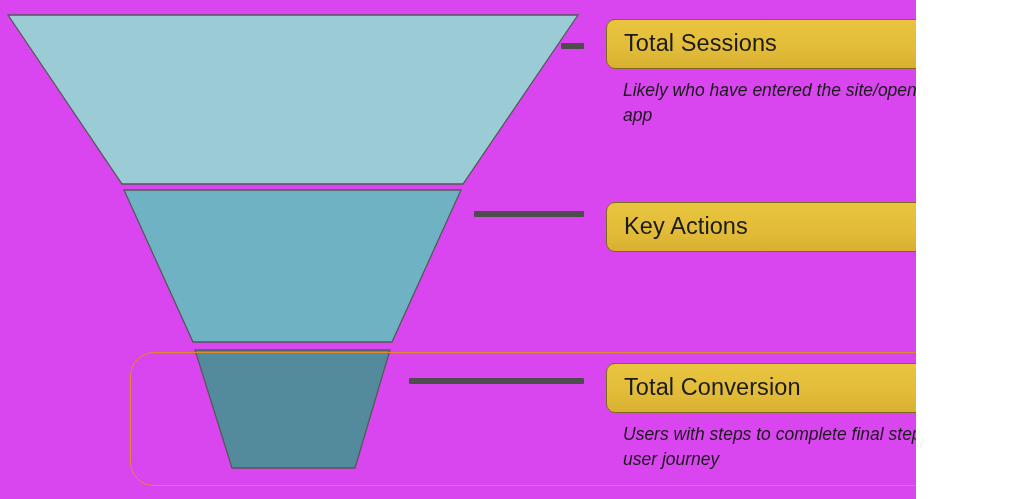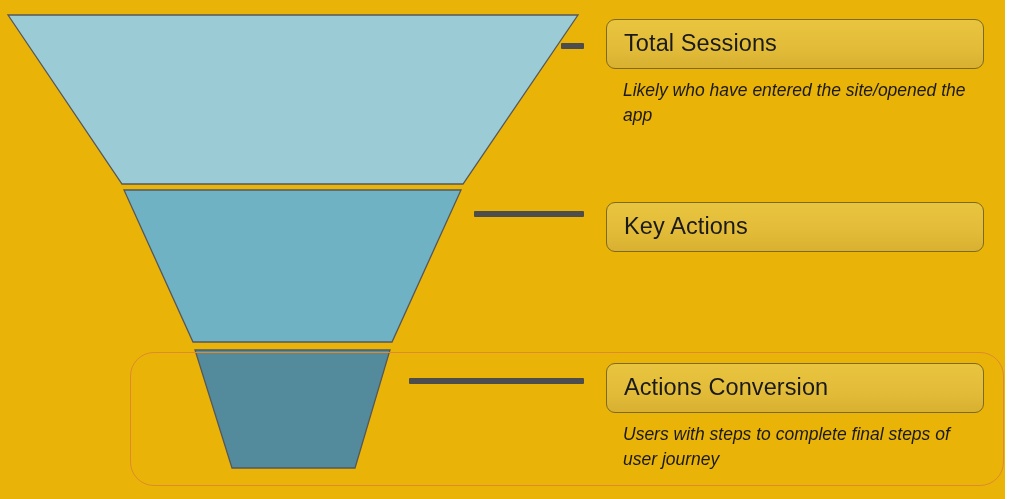--- a/index.html
+++ b/index.html
@@ -5,23 +5,23 @@
   html, body {
     margin: 0;
     padding: 0;
     background: #ffffff;
   }
   body {
     font-family: "Liberation Sans", sans-serif;
   }
   #canvas {
     position: relative;
-    width: 1005px;
+    width: 916px;
     height: 499px;
-    background: #eab308;
+    background: #d946ef;
     overflow: hidden;
   }
 
   
   #funnel-graphic {
     position: absolute;
     left: 0;
     top: 0;
     width: 620px;
     height: 499px;
@@ -116,18 +116,18 @@
   </div>
 
   <div class="stage s2">
     <div class="stage-title-box">
       <span class="stage-title">Key Actions</span>
     </div>
   </div>
 
   <div class="stage s3">
     <div class="stage-title-box">
-      <span class="stage-title">Actions Conversion</span>
+      <span class="stage-title">Total Conversion</span>
     </div>
     <div class="stage-desc">Users with steps to complete final steps of user journey</div>
   </div>
 
 </div>
 
 </body></html>

